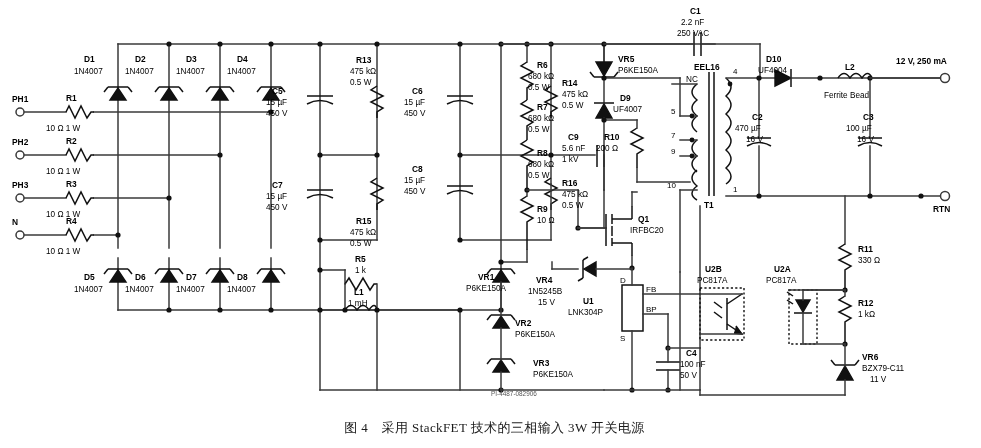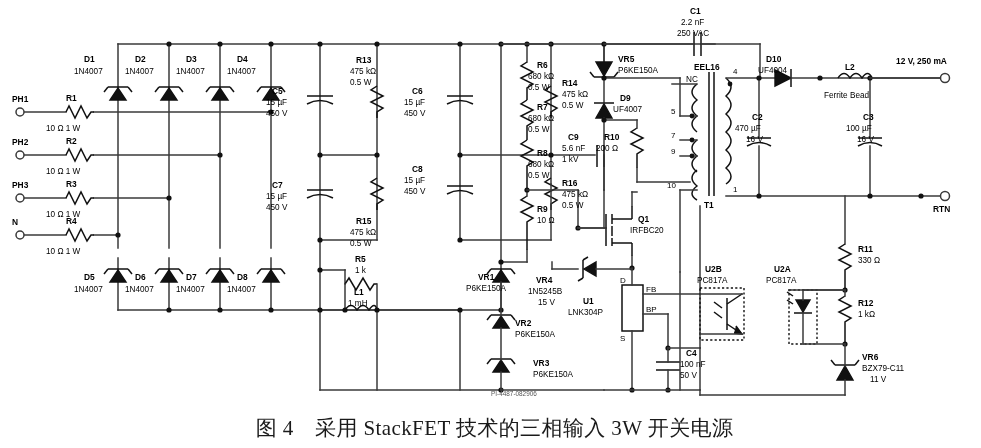--- a/index.html
+++ b/index.html
@@ -1,21 +1,21 @@
 <!DOCTYPE html>
 <html><head>
 <meta charset="utf-8">
 <style>
   html,body{margin:0;padding:0;background:#ffffff;}
   body{width:981px;height:448px;font-family:"Liberation Sans",sans-serif;color:#000;}
   #root{position:relative;width:981px;height:448px;overflow:hidden;background:#fff;}
   #schematic{position:absolute;left:0;top:0;width:981px;height:448px;}
   .cap-wrap{position:absolute;left:0;top:408px;width:981px;height:40px;
             display:flex;align-items:center;justify-content:center;}
-  .caption{font-family:"Liberation Serif",serif;font-size:21px;color:#1a1a1a;letter-spacing:.4px;white-space:pre;margin-left:8px;}
+  .caption{font-family:"Liberation Serif",serif;font-size:13px;color:#1a1a1a;letter-spacing:.4px;white-space:pre;margin-left:8px;}
   svg text{font-family:"Liberation Sans",sans-serif;fill:#000;}
   .lbl{font-size:8.2px;}
   .lbl-b{font-size:8.4px;font-weight:bold;}
   .pin{font-size:8px;}
   .code{font-size:6.4px;fill:#555;}
   .wire{stroke:#3a3a3a;stroke-width:1.5;fill:none;stroke-linecap:square;}
   .comp{stroke:#111;stroke-width:1.5;fill:none;}
   .compf{stroke:#111;stroke-width:1.4;fill:#111;}
   .dashbox{stroke:#111;stroke-width:1.4;fill:none;stroke-dasharray:2.2 2.2;}
   .node{fill:#111;}

